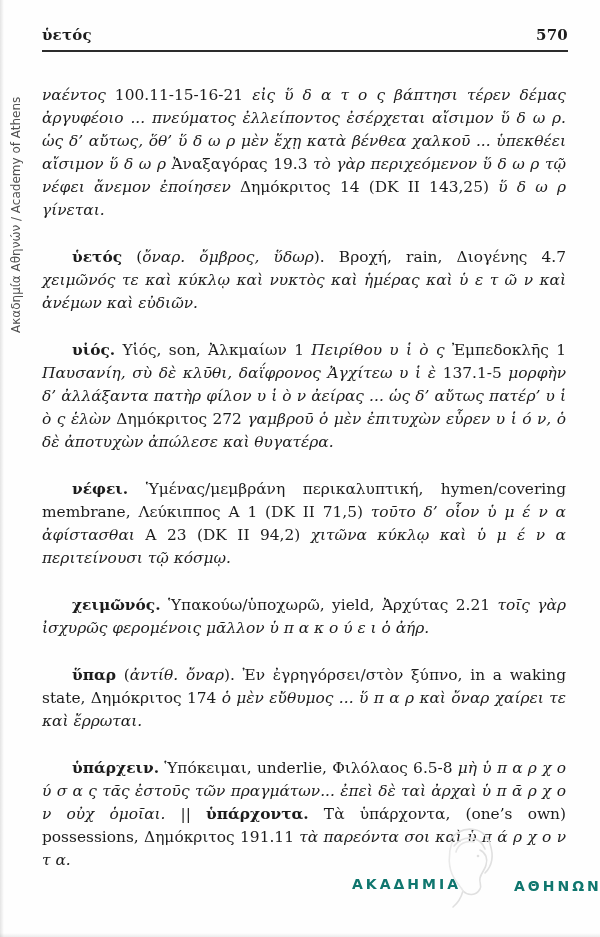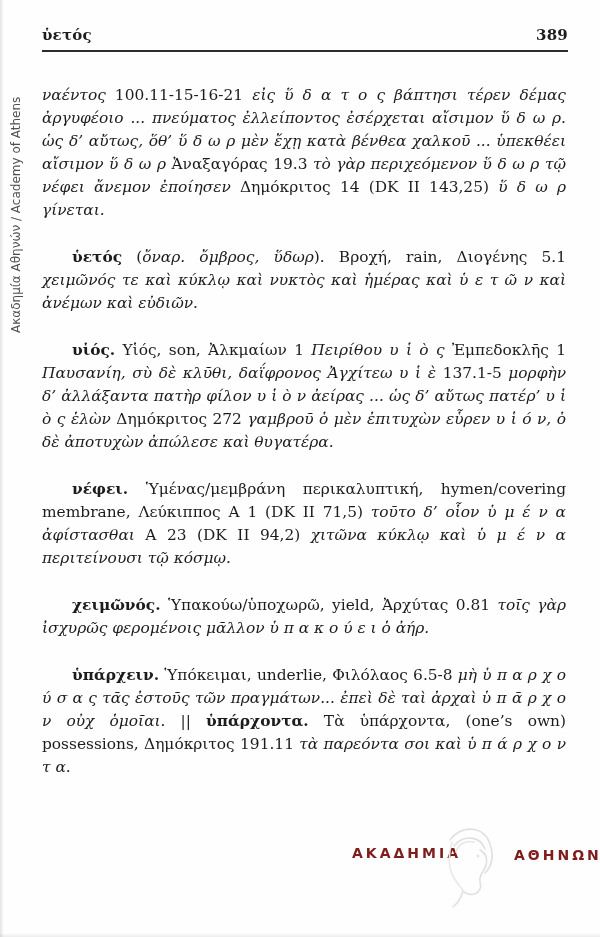--- a/index.html
+++ b/index.html
@@ -41,48 +41,50 @@
   .side-watermark {
     position:absolute; left:9px; top:333px;
     transform:rotate(-90deg); transform-origin:0 0;
     font-family:"DejaVu Sans", sans-serif;
     font-size:12px; color:#4f4f4f; white-space:nowrap;
   }
   .wm-word {
     position:absolute;
     font-family:"DejaVu Sans", sans-serif;
     font-weight:bold; font-size:14px; letter-spacing:3px;
-    color:#7f1d1d;
+    color:#0f766e;
+    margin-top:31px;
   }
   .wm-left  { left:352px; top:845px; }
   .wm-right { left:514px; top:847px; }
   .wm-logo  { position:absolute; left:434px; top:822px; width:70px; height:88px; }
 </style>
 </head>
 <body>
 
 <div class="page">
 
   <div class="edge-left"></div>
   <div class="edge-bottom"></div>
 
   <div class="side-watermark">Ακαδημία Αθηνών / Academy of Athens</div>
 
   <div class="header">
     <span>ὑετός</span>
-    <span>389</span>
+    <span>570</span>
   </div>
   <div class="rule"></div>
 
   <div class="body-text">
       <p class="para"><span class="i">ναέντος </span><span>100.11-15-16-21 </span><span class="i">εἰς ὕ δ α τ ο ς βάπτησι τέρεν δέμας ἀργυφέοιο ... πνεύματος ἐλλείποντος ἐσέρχεται αἴσιμον ὕ δ ω ρ. ὡς δ’ αὔτως, ὅθ’ ὕ δ ω ρ μὲν ἔχῃ κατὰ βένθεα χαλκοῦ ... ὑπεκθέει αἴσιμον ὕ δ ω ρ </span><span>Ἀναξαγόρας 19.3 </span><span class="i">τὸ γὰρ περιχεόμενον ὕ δ ω ρ τῷ νέφει ἄνεμον ἐποίησεν </span><span>Δημόκριτος 14 (DK II 143,25) </span><span class="i">ὕ δ ω ρ γίνεται.</span></p>
-      <p class="para indent"><span class="b">ὑετός</span><span> (</span><span class="i">ὄναρ. ὄμβρος, ὕδωρ</span><span>). Βροχή, rain, Διογένης 5.1 </span><span class="i">χειμῶνός τε καὶ κύκλῳ καὶ νυκτὸς καὶ ἡμέρας καὶ ὑ ε τ ῶ ν καὶ ἀνέμων καὶ εὐδιῶν.</span></p>
+      <p class="para indent"><span class="b">ὑετός</span><span> (</span><span class="i">ὄναρ. ὄμβρος, ὕδωρ</span><span>). Βροχή, rain, Διογένης 4.7 </span><span class="i">χειμῶνός τε καὶ κύκλῳ καὶ νυκτὸς καὶ ἡμέρας καὶ ὑ ε τ ῶ ν καὶ ἀνέμων καὶ εὐδιῶν.</span></p>
       <p class="para indent"><span class="b">υἱός.</span><span> Υἱός, son, Ἀλκμαίων 1 </span><span class="i">Πειρίθου υ ἱ ὸ ς </span><span>Ἐμπεδοκλῆς 1 </span><span class="i">Παυσανίη, σὺ δὲ κλῦθι, δαΐφρονος Ἀγχίτεω υ ἱ ὲ </span><span>137.1-5 </span><span class="i">μορφὴν δ’ ἀλλάξαντα πατὴρ φίλον υ ἱ ὸ ν ἀείρας ... ὡς δ’ αὔτως πατέρ’ υ ἱ ὸ ς ἑλὼν </span><span>Δημόκριτος 272 </span><span class="i">γαμβροῦ ὁ μὲν ἐπιτυχὼν εὗρεν υ ἱ ό ν, ὁ δὲ ἀποτυχὼν ἀπώλεσε καὶ θυγατέρα.</span></p>
       <p class="para indent"><span class="b">νέφει.</span><span> Ὑμένας/μεμβράνη περικαλυπτική, hymen/covering membrane, Λεύκιππος Α 1 (DK II 71,5) </span><span class="i">τοῦτο δ’ οἷον ὑ μ έ ν α ἀφίστασθαι </span><span>Α 23 (DK II 94,2) </span><span class="i">χιτῶνα κύκλῳ καὶ ὑ μ έ ν α περιτείνουσι τῷ κόσμῳ.</span></p>
-      <p class="para indent"><span class="b">χειμῶνός.</span><span> Ὑπακούω/ὑποχωρῶ, yield, Ἀρχύτας 0.81 </span><span class="i">τοῖς γὰρ ἰσχυρῶς φερομένοις μᾶλλον ὑ π α κ ο ύ ε ι ὁ ἀήρ.</span></p>
+      <p class="para indent"><span class="b">χειμῶνός.</span><span> Ὑπακούω/ὑποχωρῶ, yield, Ἀρχύτας 2.21 </span><span class="i">τοῖς γὰρ ἰσχυρῶς φερομένοις μᾶλλον ὑ π α κ ο ύ ε ι ὁ ἀήρ.</span></p>
+      <p class="para indent"><span class="b">ὕπαρ</span><span> (</span><span class="i">ἀντίθ. ὄναρ</span><span>). Ἐν ἐγρηγόρσει/στὸν ξύπνο, in a waking state, Δημόκριτος 174 </span><span class="i">ὁ μὲν εὔθυμος ... ὕ π α ρ καὶ ὄναρ χαίρει τε καὶ ἔρρωται.</span></p>
       <p class="para indent"><span class="b">ὑπάρχειν.</span><span> Ὑπόκειμαι, underlie, Φιλόλαος 6.5-8 </span><span class="i">μὴ ὑ π α ρ χ ο ύ σ α ς τᾶς ἐστοῦς τῶν πραγμάτων... ἐπεὶ δὲ ταὶ ἀρχαὶ ὑ π ᾶ ρ χ ο ν οὐχ ὁμοῖαι.</span><span> || </span><span class="b">ὑπάρχοντα.</span><span> Τὰ ὑπάρχοντα, (one’s own) possessions, Δημόκριτος 191.11 </span><span class="i">τὰ παρεόντα σοι καὶ ὑ π ά ρ χ ο ν τ α.</span></p>
     </div>
 
   <span class="wm-word wm-left">ΑΚΑΔΗΜΙΑ</span>
 
   <svg class="wm-logo" viewBox="0 0 70 88" xmlns="http://www.w3.org/2000/svg">
     <g fill="none" stroke="#e0e0e0" stroke-width="1.6" stroke-linecap="round">
       <path d="M16,18 C28,2 50,4 56,22 C60,34 58,44 51,51"></path>
       <path d="M20,24 C30,12 46,14 51,27"></path>
       <path d="M22,30 C24,22 32,18 40,20" stroke="#e7e7e7"></path>

